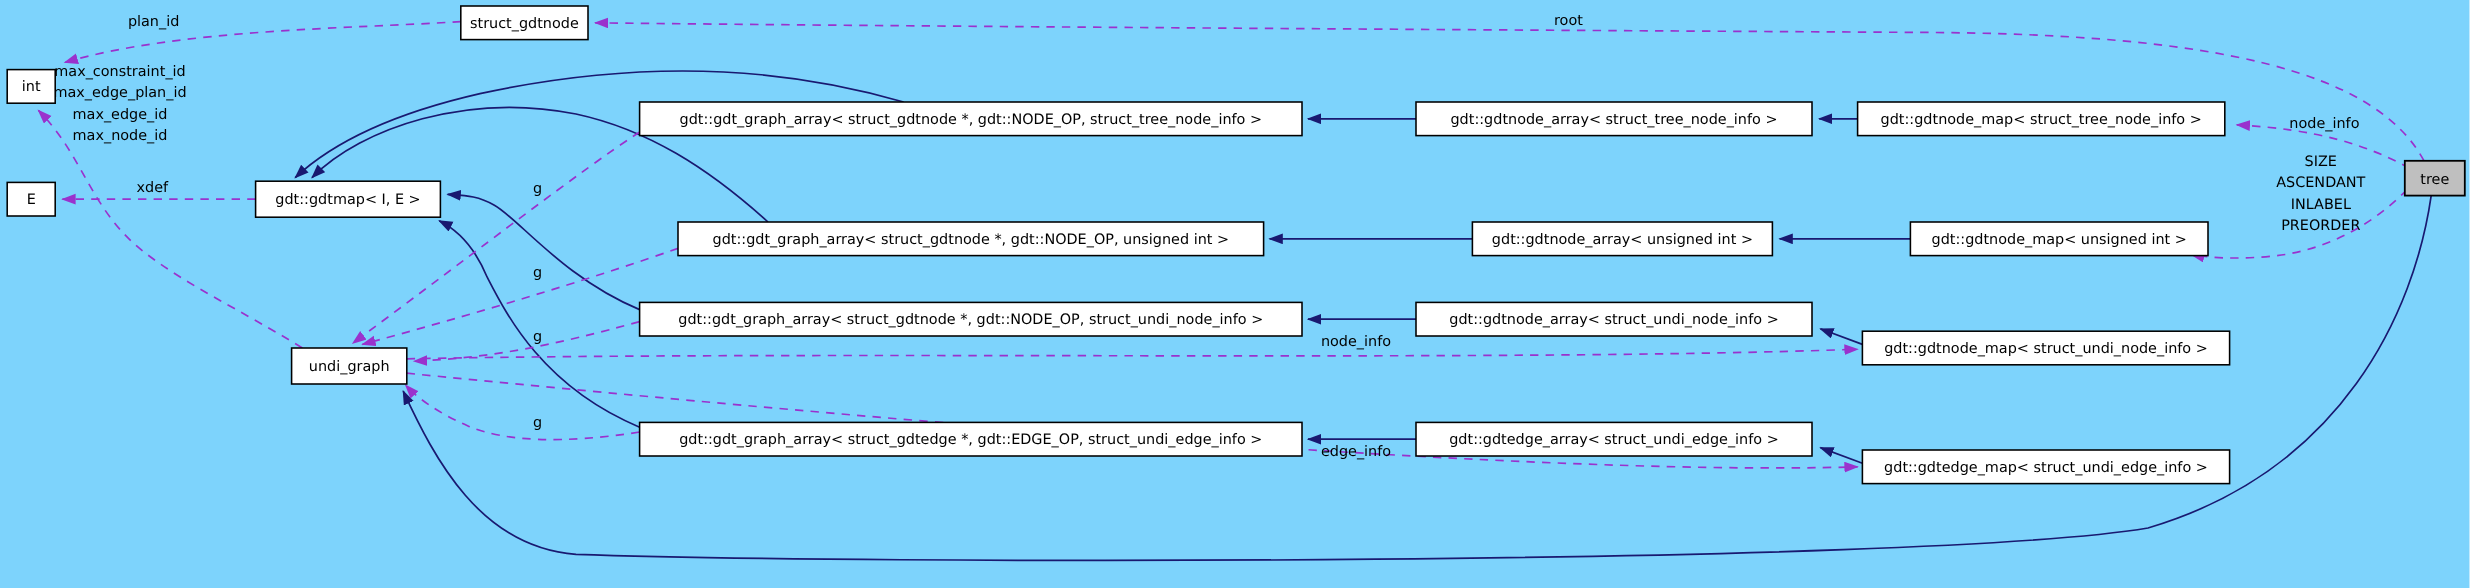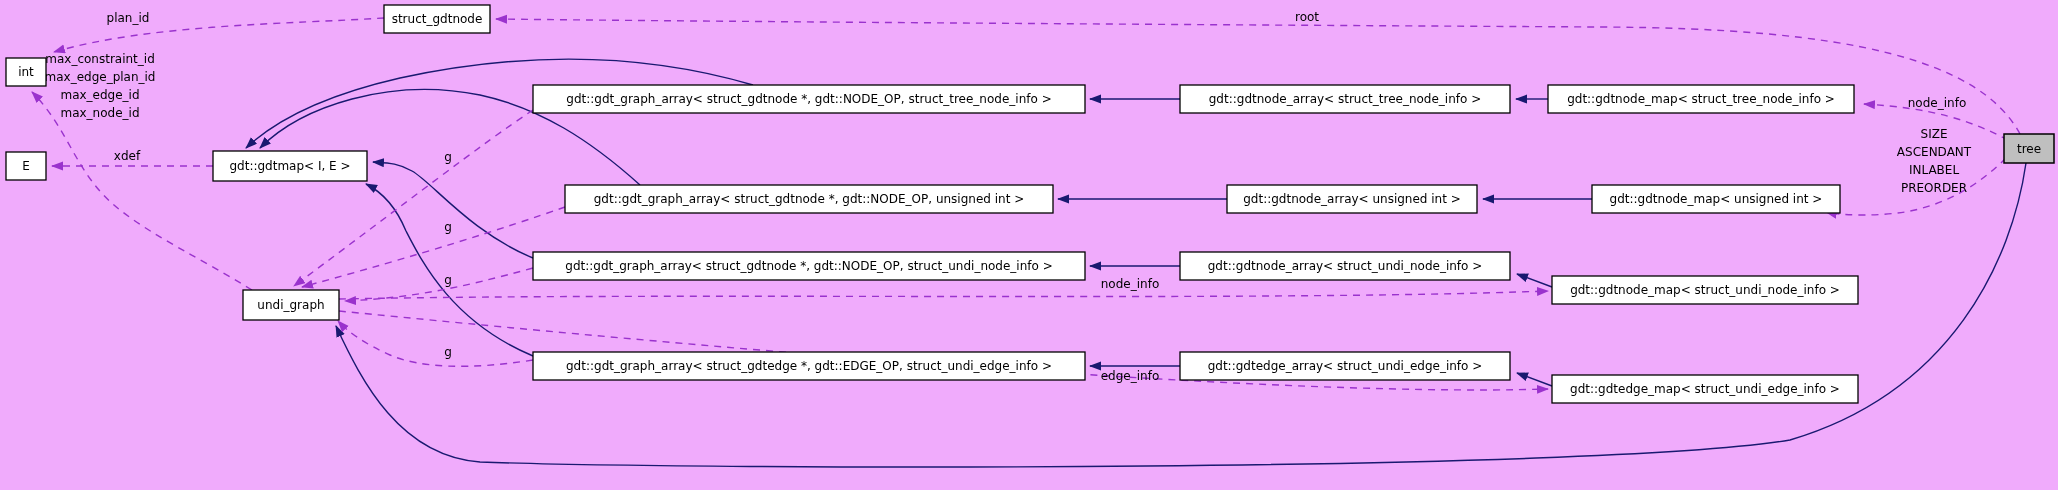--- a/index.html
+++ b/index.html
@@ -1,16 +1,16 @@
 <!DOCTYPE html>
 <html><head>
 <meta charset="utf-8">
 <style>
   html,body{margin:0;padding:0;background:#ffffff;}
-  .canvas{position:relative;width:2058px;height:490px;background:#f0abfc;overflow:hidden;}
+  .canvas{position:relative;width:2058px;height:490px;background:#7dd3fc;overflow:hidden;}
   svg{display:block;}
   svg text{
     font-family:"DejaVu Sans","Liberation Sans",sans-serif;
     font-size:12px;
     fill:#000000;
   }
   .node rect{fill:#ffffff;stroke:#000000;stroke-width:1.3;}
   .node.highlight rect{fill:#bfbfbf;stroke:#000000;stroke-width:1.5;}
   .node text{text-anchor:middle;}
   .edge-inh{fill:none;stroke:#191970;stroke-width:1.4;}

